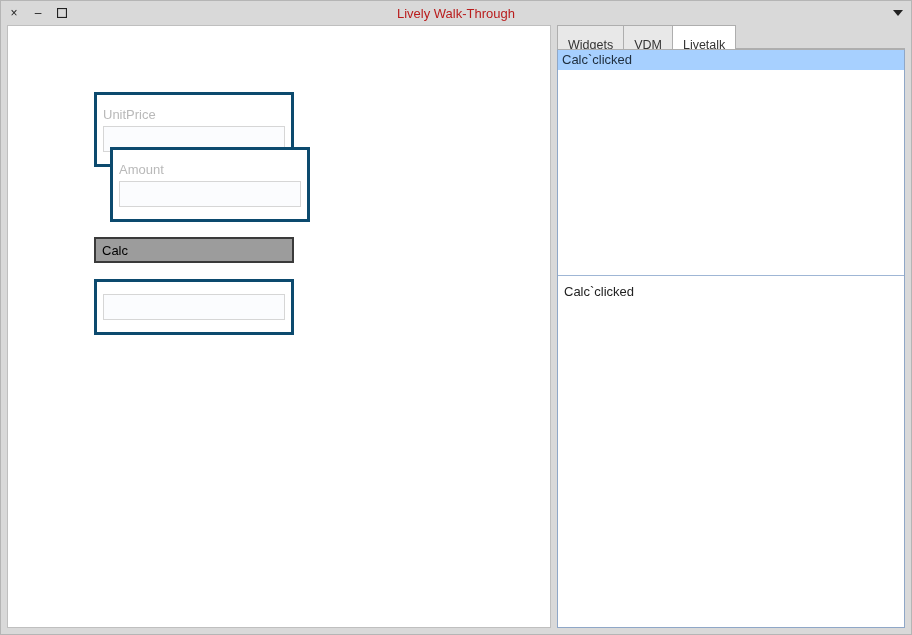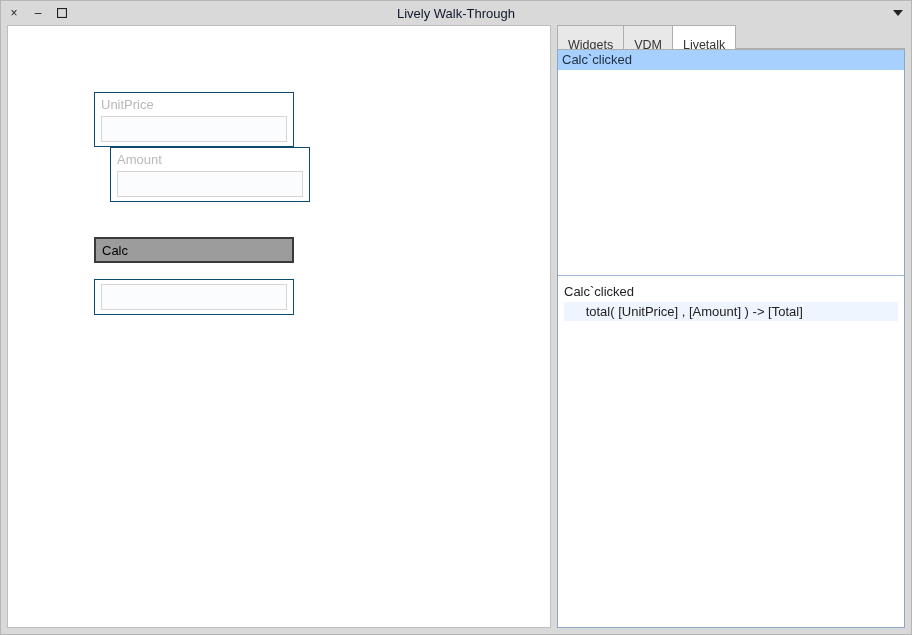--- a/index.html
+++ b/index.html
@@ -37,21 +37,21 @@
     justify-content: center;
     font-size: 12px;
     color: #222;
     cursor: pointer;
   }
   .titlebar-title {
     position: absolute;
     left: 0; right: 0;
     text-align: center;
     font-size: 13px;
-    color: #0f172a;
+    color: #b91c1c;
     pointer-events: none;
   }
   .titlebar-menu {
     margin-left: auto;
     width: 14px;
     display: flex;
     justify-content: center;
     cursor: pointer;
   }
   .titlebar-menu svg { display:block; }
@@ -65,23 +65,23 @@
     gap: 6px;
   }
   .canvas {
     flex: 1;
     background: #fff;
     border: 1px solid #bfbfbf;
     position: relative;
   }
   .widget {
     position: absolute;
-    border: 1px solid #0c4a6e;
-    background: #fff;
-    padding: 4px 6px;
+    border: 3px solid #0c4a6e;
+    background: #fff;
+    padding: 12px 6px;
     width: 200px;
   }
   .widget .wlabel {
     color: #b9b9b9;
     font-size: 13px;
     margin-bottom: 4px;
   }
   .widget .winput {
     height: 26px;
     border: 1px solid #d6d6d6;
@@ -221,19 +221,18 @@
         <div class="tab"><span>VDM</span></div>
         <div class="tab active"><span>Livetalk</span></div>
         <div class="tabs-spacer"></div>
       </div>
       <div class="panes">
         <div class="pane-top">
           <div class="selected-line">Calc`clicked</div>
         </div>
         <div class="pane-bottom">
           <div class="code-line">Calc`clicked</div>
-          <div class="code-line line-highlight">      total( [UnitPrice] , [Amount] ) -&gt; [Total]</div>
         </div>
       </div>
     </div>
 
   </div>
 </div>
 
 </body></html>

